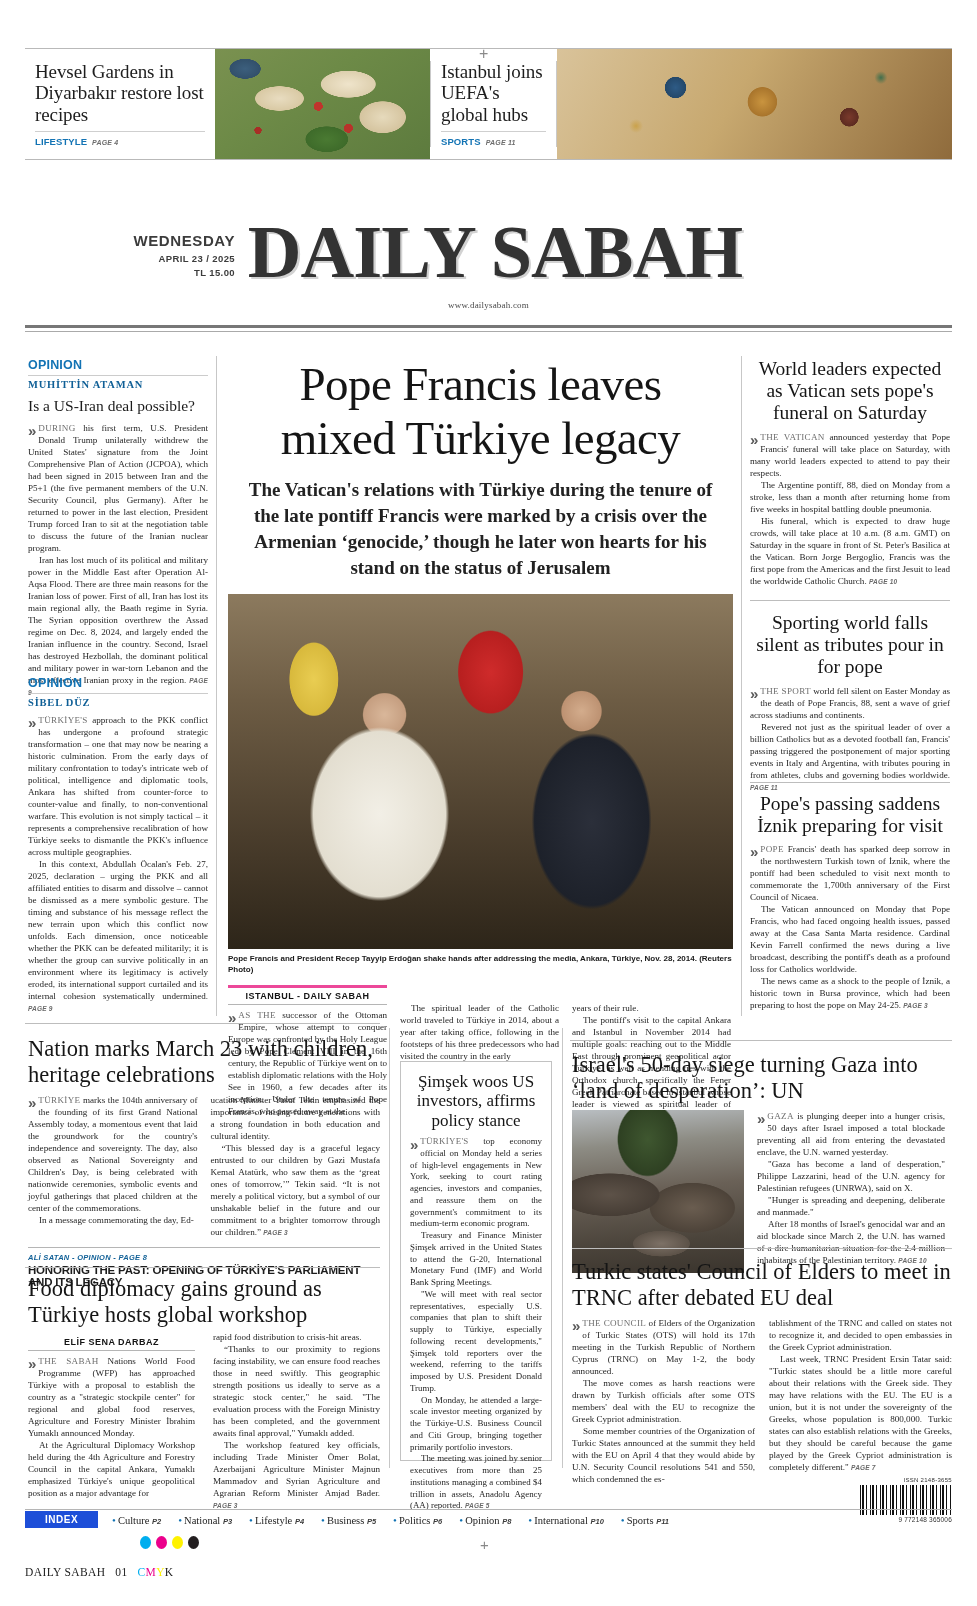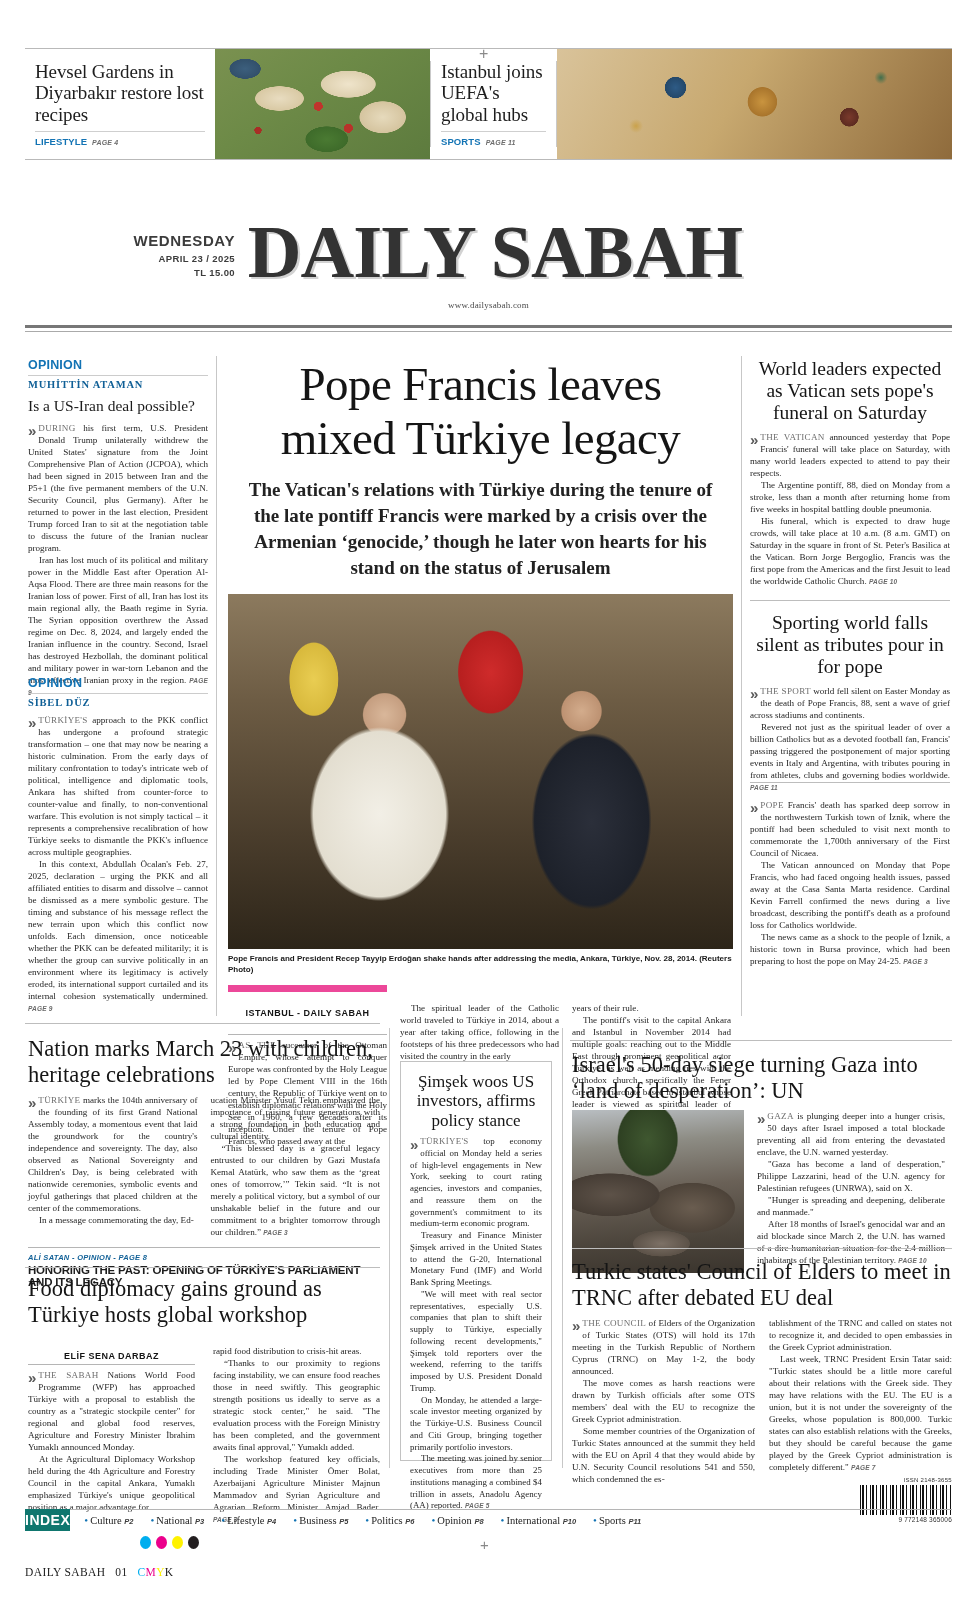--- a/index.html
+++ b/index.html
@@ -112,22 +112,22 @@
   }
   .lead-caps { color:#6e6e6e; letter-spacing:.3px; }
   .pgref { font-family:"Liberation Sans", sans-serif; font-style:italic; font-weight:700;
     font-size:6.5px; color:#6a6a6a; letter-spacing:.2px; }
 
   .sec-head { font-family:"Liberation Serif", serif; line-height:1.14; color:#151515; }
 
   .byline-bar {
     font-family:"Liberation Sans", sans-serif; font-weight:700; font-size:9px;
     letter-spacing:.5px; text-align:center; color:#141414;
-    border-top:7px solid #ec4899; border-bottom:1px solid #b5b5b5;
-    padding:16px 0; margin:8px 0 4px;
+    border-top:3px solid #ec4899; border-bottom:1px solid #b5b5b5;
+    padding:3px 0; margin:8px 0 4px;
   }
   .byline-plain {
     font-family:"Liberation Sans", sans-serif; font-weight:700; font-size:9px;
     letter-spacing:.5px; text-align:center; color:#141414;
     border-bottom:1px solid #b5b5b5; padding-bottom:3px; margin:6px 0 4px;
   }
 
   
   .photo { position:relative; overflow:hidden; }
   .photo-main {
@@ -165,22 +165,22 @@
     font-size:7.5px; color:#0f5f96; letter-spacing:.3px; }
   .promo-line { font-family:"Liberation Sans", sans-serif; font-weight:700; font-size:11.5px;
     color:#1d1d1d; letter-spacing:-.2px; margin-top:2px; }
 
   
   .boxed { border:1px solid #c2c2c2; padding:10px 9px 8px; }
 
   
   .indexbar { position:absolute; left:25px; top:1509px; width:927px; height:20px;
     display:flex; align-items:center; border-top:1px solid #b5b5b5; }
-  .index-badge { background:#0f766e; color:#fff; font-family:"Liberation Sans", sans-serif;
-    font-weight:700; font-size:14px; letter-spacing:.5px; padding:3px 0; }
+  .index-badge { background:#1d4ed8; color:#fff; font-family:"Liberation Sans", sans-serif;
+    font-weight:700; font-size:10px; letter-spacing:.5px; padding:3px 20px; }
   .index-items { display:flex; gap:17px; margin-left:14px; align-items:baseline; }
   .index-item { font-family:"Liberation Serif", serif; font-size:10.5px; color:#1b1b1b; }
   .index-item::before { content:"\2022"; color:#1273b4; margin-right:2px; font-size:11px; }
   .index-item i { font-family:"Liberation Sans", sans-serif; font-weight:700; font-style:italic;
     font-size:7.5px; color:#3a3a3a; }
 
   .cmyk-dots { position:absolute; left:140px; top:1536px; display:flex; gap:5px; }
   .cmyk-dots span { width:11px; height:13px; border-radius:50%; display:block; }
   .reg-cross { position:absolute; left:480px; top:1536px; color:#888; font-size:15px;
     font-family:"Liberation Sans", sans-serif; }
@@ -310,20 +310,21 @@
     <div class="sec-head" style="font-size:19.5px; text-align:center;">Sporting world falls silent as tributes pour in for pope</div>
     <div class="body-txt">
       <p class="first"><span class="dropmark">»</span><span class="lead-caps">THE SPORT</span> <span>world fell silent on Easter Monday as the death of Pope Francis, 88, sent a wave of grief across stadiums and continents.</span></p>
       <p><span>Revered not just as the spiritual leader of over a billion Catholics but as a devoted football fan, Francis' passing triggered the postponement of major sporting events in Italy and Argentina, with tributes pouring in from athletes, clubs and governing bodies worldwide.</span> <span class="pgref">PAGE 11</span></p>
     </div>
   </div>
 
   <div class="hdiv" style="left:750px; top:782px; width:200px;"></div>
 
   <div class="col" style="left:750px; top:793px; width:200px;">
+    <div class="sec-head" style="font-size:19.5px; text-align:center;">Pope's passing saddens İznik preparing for visit</div>
     <div class="body-txt">
       <p class="first"><span class="dropmark">»</span><span class="lead-caps">POPE</span> <span>Francis' death has sparked deep sorrow in the northwestern Turkish town of İznik, where the pontiff had been scheduled to visit next month to commemorate the 1,700th anniversary of the First Council of Nicaea.</span></p>
       <p>The Vatican announced on Monday that Pope Francis, who had faced ongoing health issues, passed away at the Casa Santa Marta residence. Cardinal Kevin Farrell confirmed the news during a live broadcast, describing the pontiff's death as a profound loss for Catholics worldwide.</p>
       <p><span>The news came as a shock to the people of İznik, a historic town in Bursa province, which had been preparing to host the pope on May 24-25.</span> <span class="pgref">PAGE 3</span></p>
     </div>
   </div>
 
   <div class="hdiv" style="left:25px; top:1023px; width:355px;"></div>
   <div class="hdiv" style="left:570px; top:1040px; width:382px;"></div>
 
@@ -346,21 +347,21 @@
     <div class="promo">
       <div class="promo-kicker">ALİ SATAN - OPINION - PAGE 8</div>
       <div class="promo-line">HONORING THE PAST: OPENING OF TÜRKİYE'S PARLIAMENT AND ITS LEGACY</div>
     </div>
   </div>
 
   <div class="hdiv" style="left:25px; top:1267px; width:355px;"></div>
 
   <div class="col" style="left:28px; top:1276px; width:352px;">
     <div class="sec-head" style="font-size:22.5px;">Food diplomacy gains ground as Türkiye hosts global workshop</div>
-    <div style="display:flex; gap:18px; margin-top:18px;">
+    <div style="display:flex; gap:18px; margin-top:4px;">
       <div style="width:170px;">
         <div class="byline-plain">ELİF SENA DARBAZ</div>
         <div class="body-txt" style="margin-top:3px;">
           <p class="first"><span class="dropmark">»</span><span class="lead-caps">THE SABAH</span> <span>Nations World Food Programme (WFP) has approached Türkiye with a proposal to establish the country as a "strategic stockpile center" for regional and global food reserves, Agriculture and Forestry Minister İbrahim Yumaklı announced Monday.</span></p>
           <p>At the Agricultural Diplomacy Workshop held during the 4th Agriculture and Forestry Council in the capital Ankara, Yumaklı emphasized Türkiye's unique geopolitical position as a major advantage for</p>
         </div>
       </div>
       <div style="width:170px;">
         <div class="body-txt" style="margin-top:0;">
           <p class="first">rapid food distribution to crisis-hit areas.</p>

